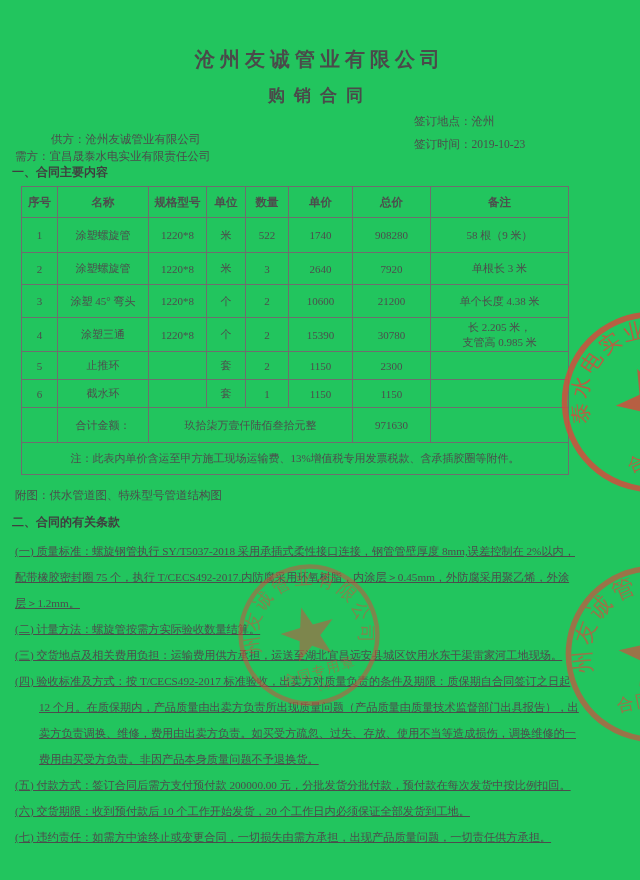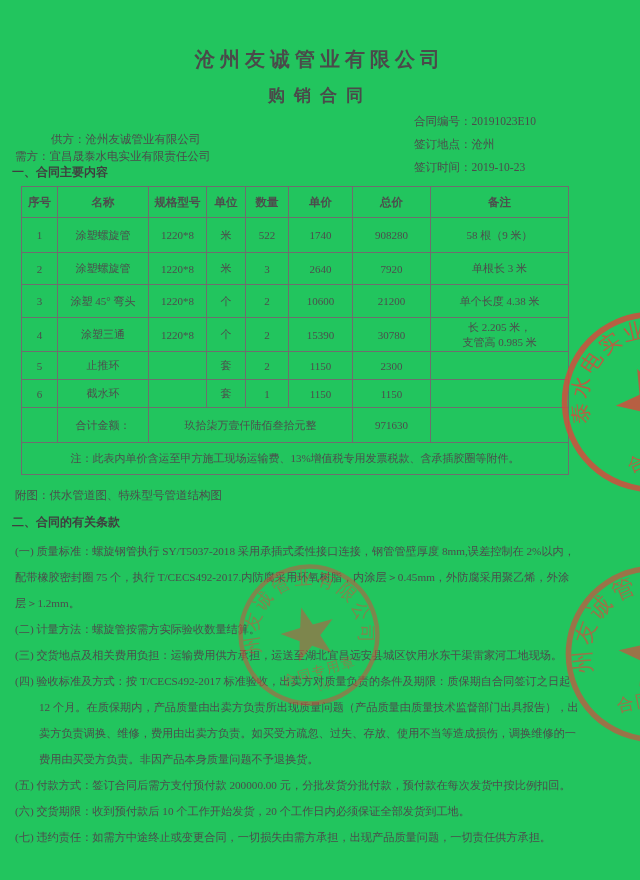--- a/index.html
+++ b/index.html
@@ -37,42 +37,41 @@
   table.items tbody tr:nth-child(2) td{height:31px;}
   table.items tbody tr:nth-child(3) td{height:32px;}
   table.items tbody tr:nth-child(4) td{height:33px;}
   table.items tbody tr:nth-child(5) td{height:27px;}
   table.items tbody tr:nth-child(6) td{height:27px;}
   tr.total-row td{height:39px;}
   tr.note-row td{height:31px;text-align:center;padding:0 6px;font-size:11px;white-space:nowrap;}
   .attachment-line{position:absolute;left:15px;top:488px;font-size:11.5px;color:#4c4c4c;white-space:nowrap;}
   .sec2{top:514px;}
   .clauses{position:absolute;left:15px;top:538px;width:615px;font-size:11.2px;color:#4c4c4c;}
-  .clause-line{line-height:26px;height:26px;white-space:nowrap;}
+  .clause-line{line-height:26px;height:26px;white-space:nowrap;text-decoration:underline;}
   .clause-line.indent{padding-left:24px;}
   
   .stamp{position:absolute;pointer-events:none;}
   .stamp svg{display:block;width:100%;height:100%;}
   .stamp-buyer{left:556px;top:306px;width:192px;height:192px;transform:rotate(-24deg);opacity:.82;}
   .stamp-seller-mid{left:234px;top:560px;width:150px;height:150px;transform:rotate(-16deg);opacity:.5;}
   .stamp-seller-right{left:560px;top:560px;width:188px;height:188px;transform:rotate(-12deg);opacity:.66;}
 </style>
 </head>
 <body>
 
 <div class="page">
 
   <div class="company-title">沧州友诚管业有限公司</div>
   <div class="doc-title">购销合同</div>
 
   <div class="party-line supplier-line">供方：沧州友诚管业有限公司</div>
   <div class="party-line buyer-line">需方：宜昌晟泰水电实业有限责任公司</div>
 
   <div class="meta-block">
-    <div>合同编号：20191023E10</div>
     <div>签订地点：沧州</div>
     <div>签订时间：2019-10-23</div>
   </div>
 
   <div class="sec-heading sec1">一、合同主要内容</div>
 
   <table class="items">
     <colgroup>
       <col style="width:36px">
         <col style="width:91px">

